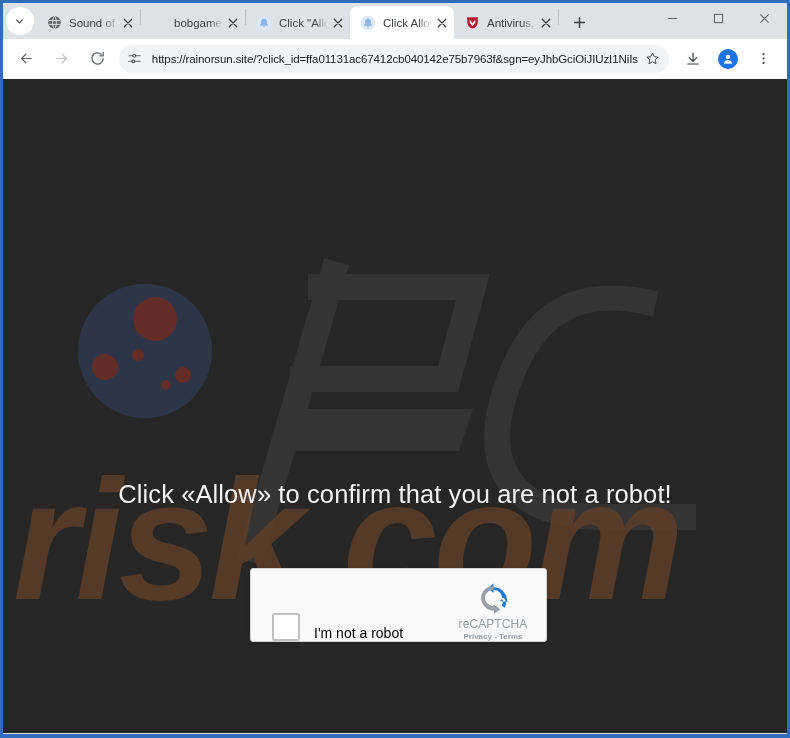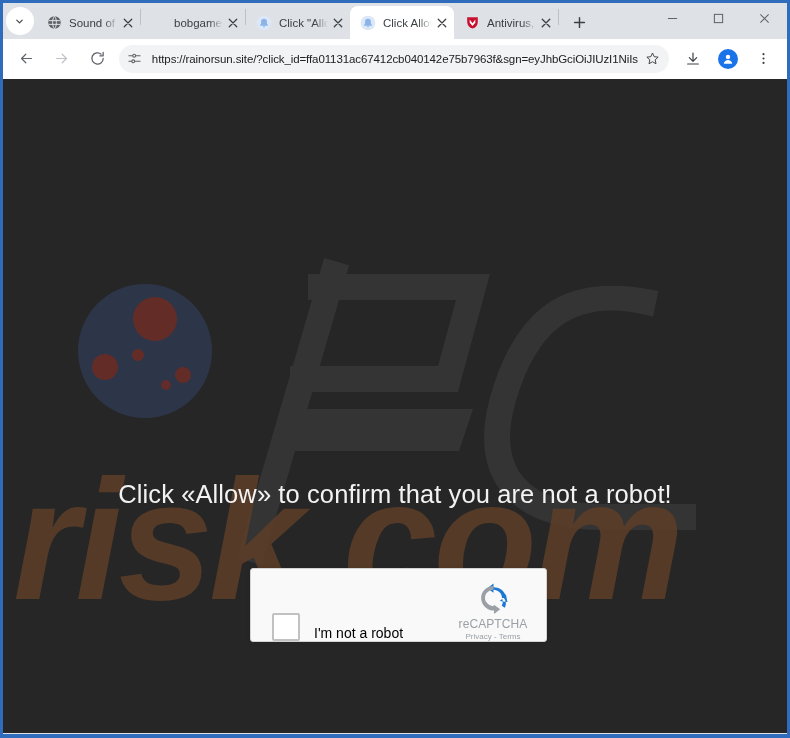--- a/index.html
+++ b/index.html
@@ -242,20 +242,21 @@
   .rc-name {
     font-size: 12px;
     color: #9aa0a6;
     letter-spacing: 0.1px;
     margin-top: 1px;
   }
   .rc-links {
     font-size: 8px;
     color: #9aa0a6;
     margin-top: 1px;
+    font-weight: bold;
   }
 </style>
 </head>
 <body>
 
 <div class="window">
   <div class="window-inner">
 
     <div class="tabstrip">
 

